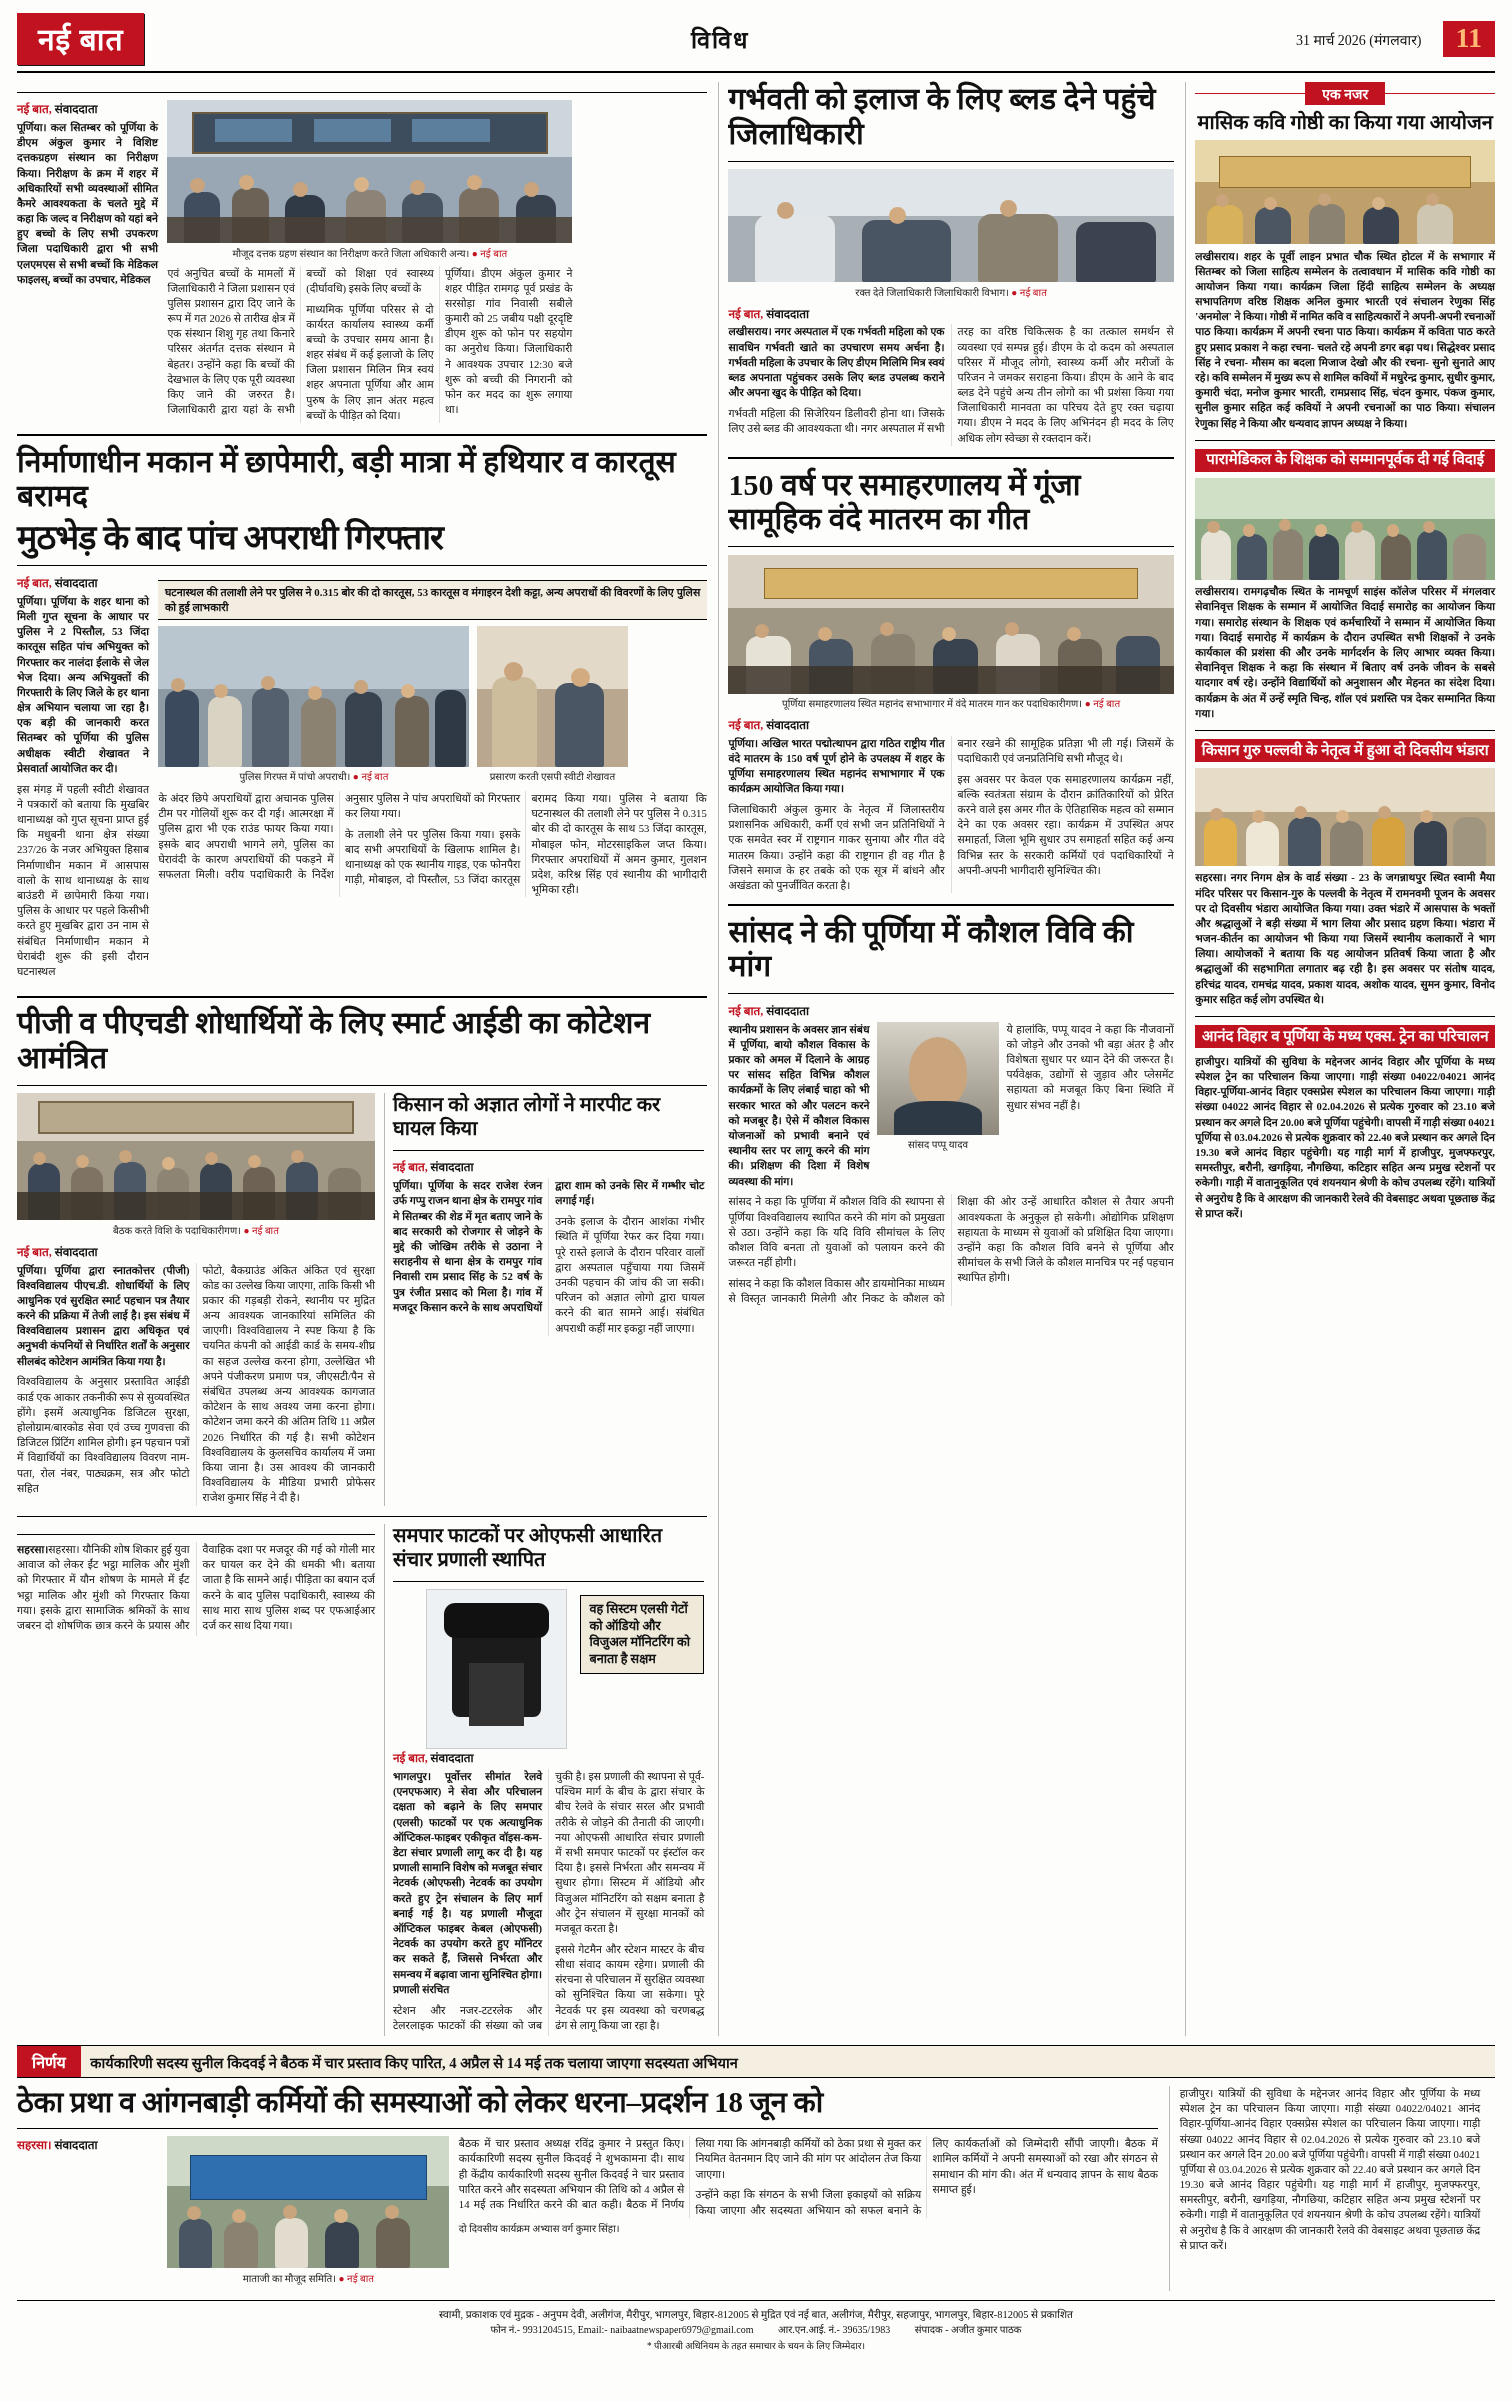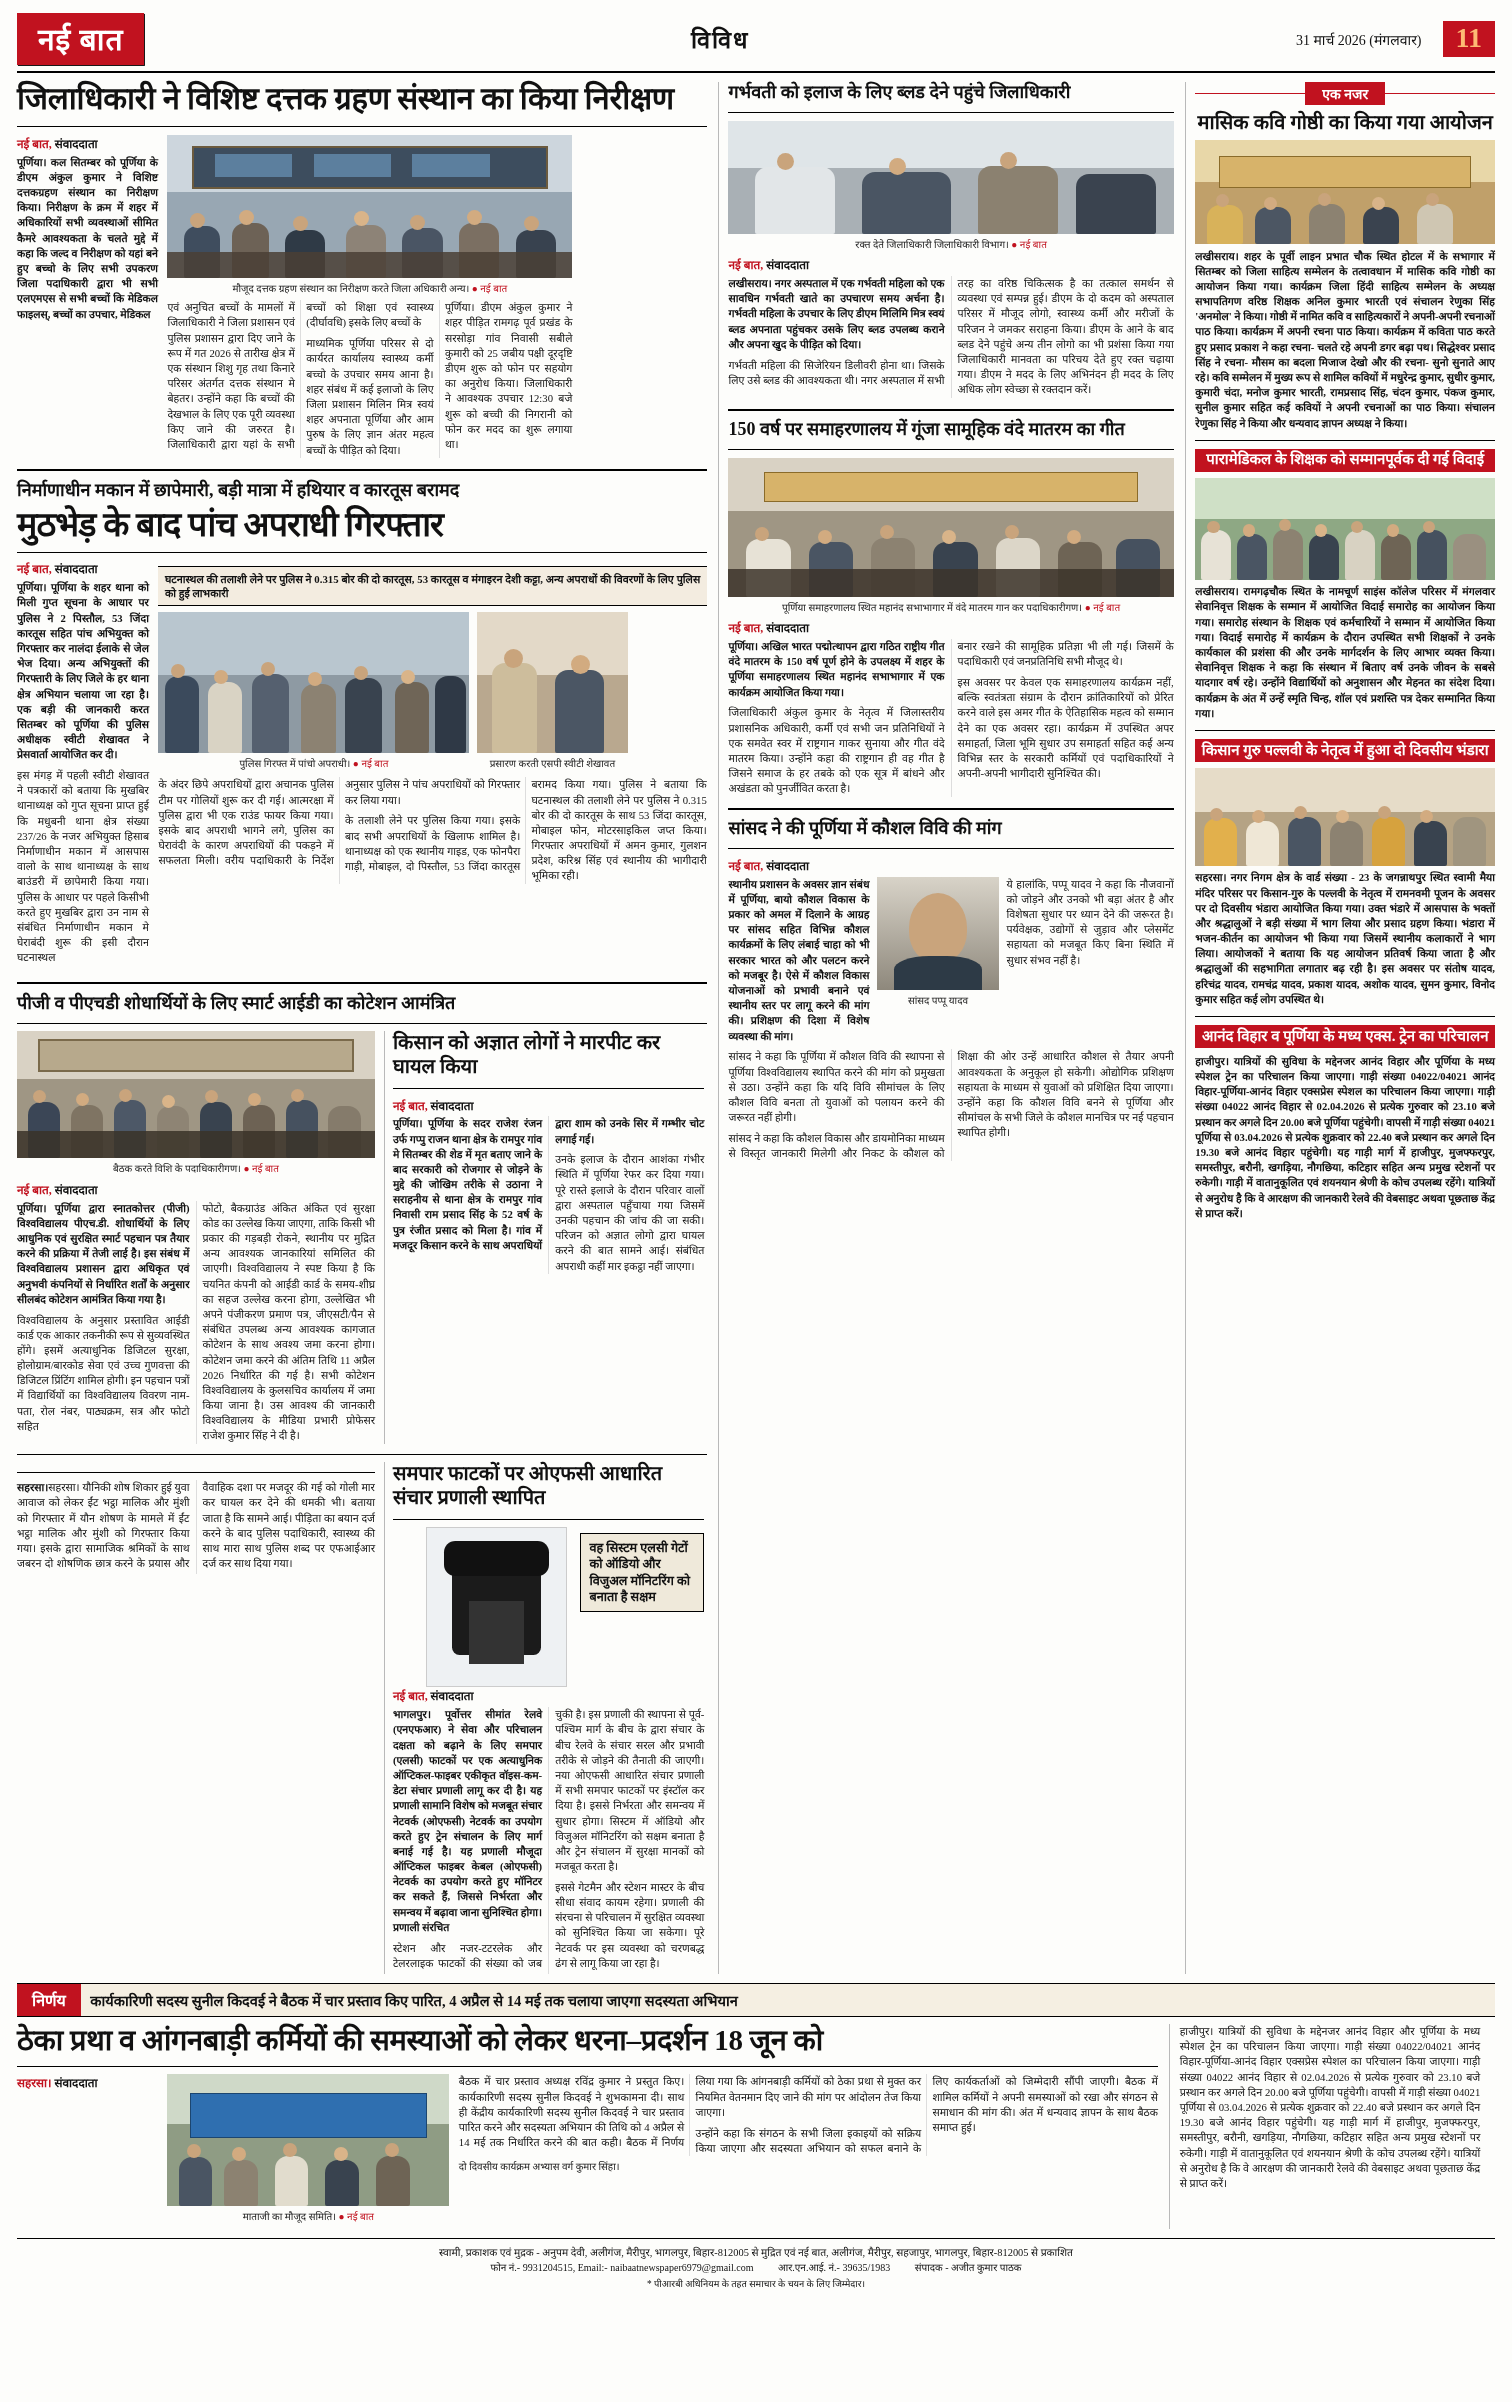--- a/index.html
+++ b/index.html
@@ -39,21 +39,21 @@
   .col-left { width:692px; }
   .col-mid  { width:457px; }
   .col-right{ width:311px; }
   .vline { border-left:0.9px solid #b9b9b9; }
   
   h1.head {
     font-size:31px; line-height:1.12; font-weight:bold; margin:0 0 7.5px 0;
     letter-spacing:-0.3px;
   }
   h2.head {
-    font-size:18px; line-height:1.15; font-weight:bold; margin:0 0 6.6px 0;
+    font-size:30px; line-height:1.15; font-weight:bold; margin:0 0 6.6px 0;
   }
   h3.head {
     font-size:20px; line-height:1.18; font-weight:bold; margin:0 0 5.6px 0;
   }
   .mega {
     font-size:34px; line-height:1.05; font-weight:bold; margin:1.9px 0 7.5px 0;
     letter-spacing:-0.9px;
   }
   .rule { border-top:0.9px solid #000; margin:9.4px 0 7.5px 0; }
   .rule-thick { border-top:2.8px double #000; margin:11.3px 0 8.5px 0; }
@@ -152,21 +152,20 @@
       <div class="date-txt">31 मार्च 2026 (मंगलवार)</div>
       <div class="pageno">11</div>
     </div>
   </div>
 
   <div class="body-grid">
 
     <div class="col-left">
 
       <div>
-        <h1 class="head">जिलाधिकारी ने विशिष्ट दत्तक ग्रहण संस्थान का किया निरीक्षण</h1>
         <div class="rule"></div>
         <div style="display:flex; gap:9.4px;">
           <div style="width:141px;">
             <div class="dateline">
               <span class="city">नई बात,</span><span> संवाददाता</span>
             </div>
             <p class="bt"><span class="lead">पूर्णिया। कल सितम्बर को पूर्णिया के डीएम अंकुल कुमार ने विशिष्ट दत्तकग्रहण संस्थान का निरीक्षण किया। निरीक्षण के क्रम में शहर में अधिकारियों सभी व्यवस्थाओं सीमित कैमरे आवश्यकता के चलते मुद्दे में कहा कि जल्द व निरीक्षण को यहां बने हुए बच्चो के लिए सभी उपकरण जिला पदाधिकारी द्वारा भी सभी एलएमएस से सभी बच्चों कि मेडिकल फाइलस्, बच्चों का उपचार, मेडिकल</span></p>
           </div>
           <div style="width:405px;">
             <div class="imgwrap">

